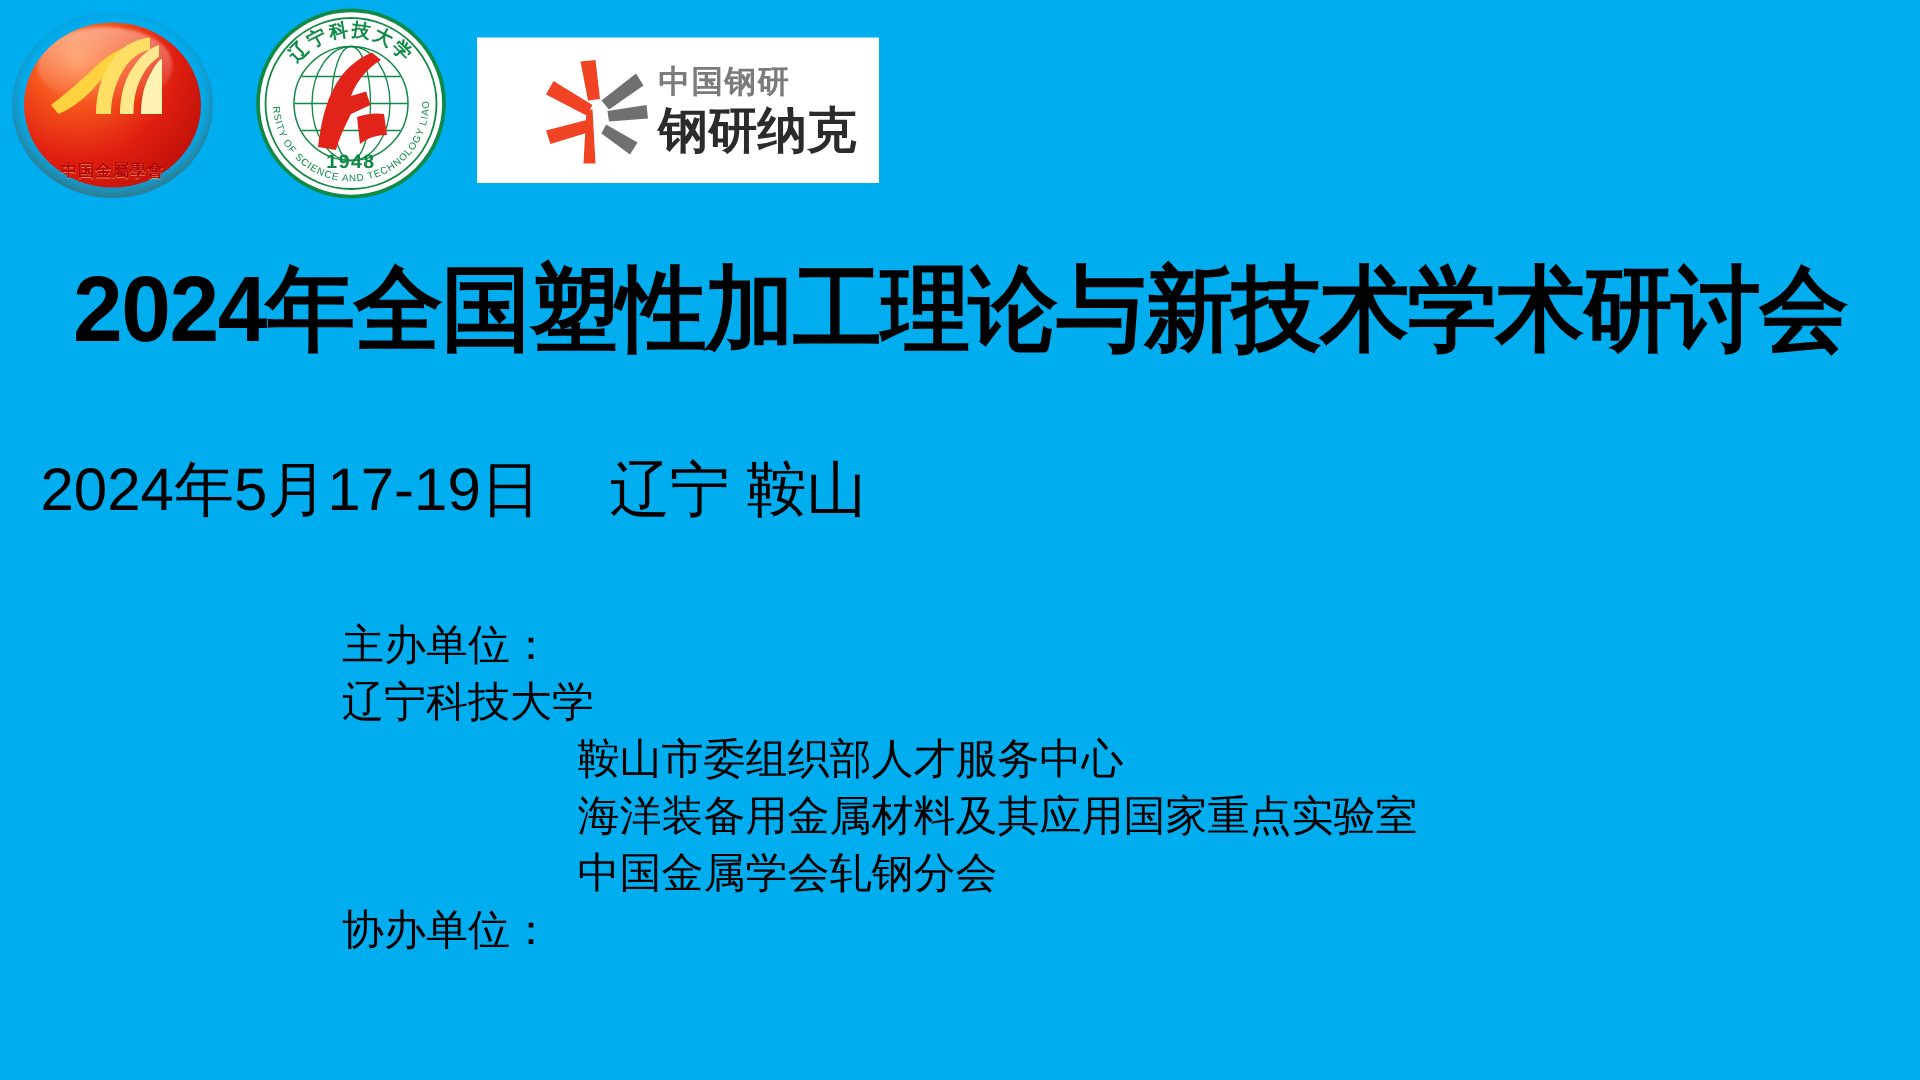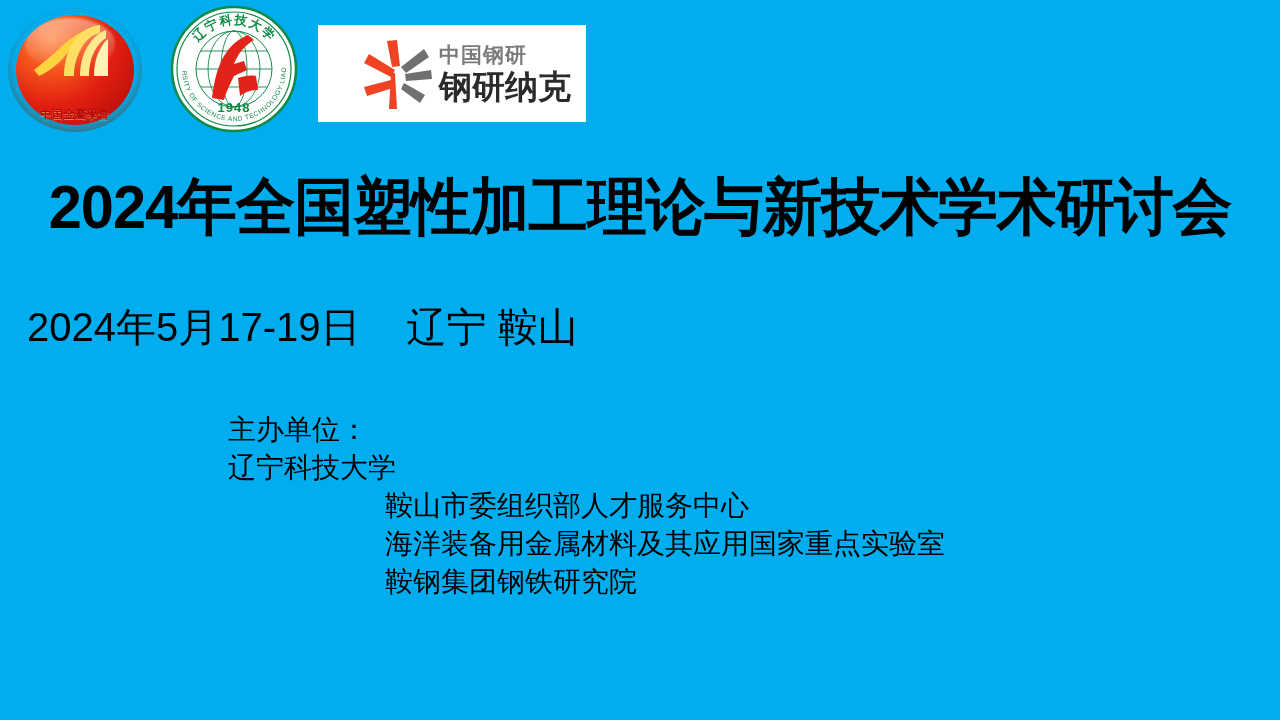--- a/index.html
+++ b/index.html
@@ -272,19 +272,20 @@
     <div class="org-line">
       <span class="org-label"></span>
       <span class="org-value">鞍山市委组织部人才服务中心</span>
     </div>
     <div class="org-line">
       <span class="org-label"></span>
       <span class="org-value">海洋装备用金属材料及其应用国家重点实验室</span>
     </div>
     <div class="org-line">
       <span class="org-label"></span>
-      <span class="org-value">鞍钢集团钢铁研究院</span>
-    </div>
-    <div class="org-line">
+      <span class="org-value">中国金属学会轧钢分会</span>
+    </div>
+    <div class="org-line">
+      <span class="org-label">协办单位：</span>
     </div>
   </div>
 
 </div>
 
 </body></html>

